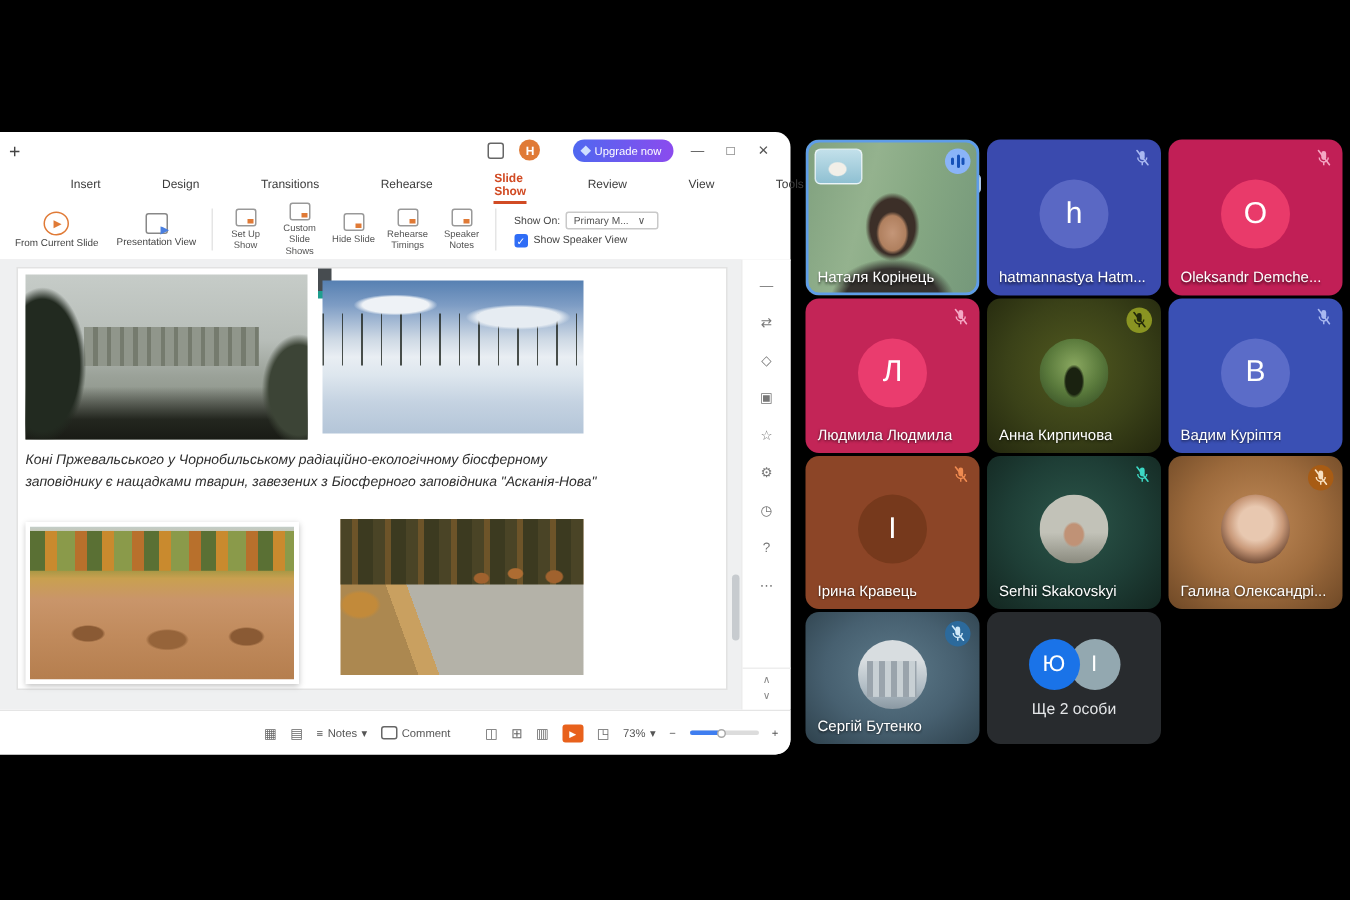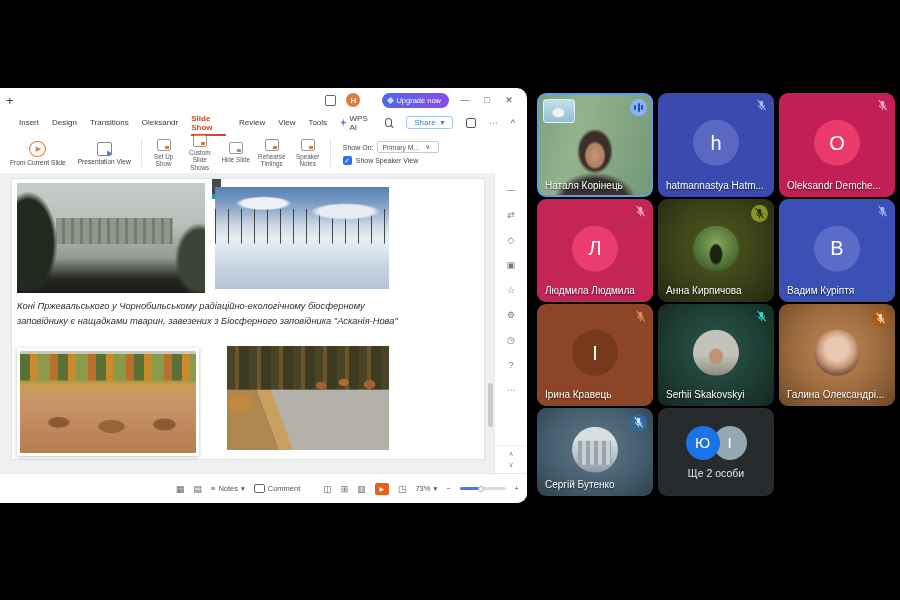--- a/index.html
+++ b/index.html
@@ -16,21 +16,21 @@
   .acct{width:14px;height:14px;border-radius:50%;background:#e07a36;color:#fff;font-size:8px;
         display:flex;align-items:center;justify-content:center;font-weight:bold;}
   .upgrade{height:15px;padding:0 8px 0 6px;border-radius:8px;
            background:linear-gradient(90deg,#4f68f0,#8b4bee);color:#fff;font-size:7.5px;
            display:flex;align-items:center;gap:3px;margin-left:12px;}
   .bolt{width:5px;height:5px;background:#cfe0ff;transform:rotate(45deg);}
   .wbtn{font-size:9px;color:#555;width:12px;text-align:center;}
 
   .menubar{height:21px;display:flex;align-items:center;padding:0 12px 0 19px;gap:13px;
            font-size:8px;color:#3c3c3c;}
-  .mtab{position:relative;padding:3px 0;}
+  .mtab{position:relative;padding:3px 0;margin-left:28px;}
   .mtab.active{color:#d14b24;font-weight:bold;}
   .mtab.active::after{content:"";position:absolute;left:0;right:0;bottom:-1px;height:2px;background:#d14b24;}
   .wps-ai{display:flex;align-items:center;gap:3px;}
   .ai-star{width:8px;height:8px;background:linear-gradient(135deg,#5a7bf0,#9b4bee);
            clip-path:polygon(50% 0,62% 38%,100% 50%,62% 62%,50% 100%,38% 62%,0 50%,38% 38%);}
   .search-ic{width:7px;height:7px;border:1.2px solid #555;border-radius:50%;position:relative;margin-right:1px;}
   .search-ic::after{content:"";position:absolute;width:4px;height:1.2px;background:#555;
                     transform:rotate(45deg);right:-3px;bottom:-1px;}
   .share-btn{border:1px solid #a9c4ea;color:#3a7bd5;font-size:8px;border-radius:3px;
              padding:1px 7px;display:flex;gap:5px;align-items:center;background:#fff;}
@@ -193,21 +193,21 @@
         <span class="wbtn">—</span>
         <span class="wbtn">□</span>
         <span class="wbtn">✕</span>
       </div>
     </div>
 
     <div class="menubar">
       <span class="mtab">Insert</span>
       <span class="mtab">Design</span>
       <span class="mtab">Transitions</span>
-      <span class="mtab">Oleksandr</span>
+      <span class="mtab">Rehearse</span>
       <span class="mtab active">Slide Show</span>
       <span class="mtab">Review</span>
       <span class="mtab">View</span>
       <span class="mtab">Tools</span>
       <span class="wps-ai">
         <span class="ai-star"></span>
         <span>WPS AI</span>
       </span>
       <span class="search-ic"></span>
       <span class="share-btn">

